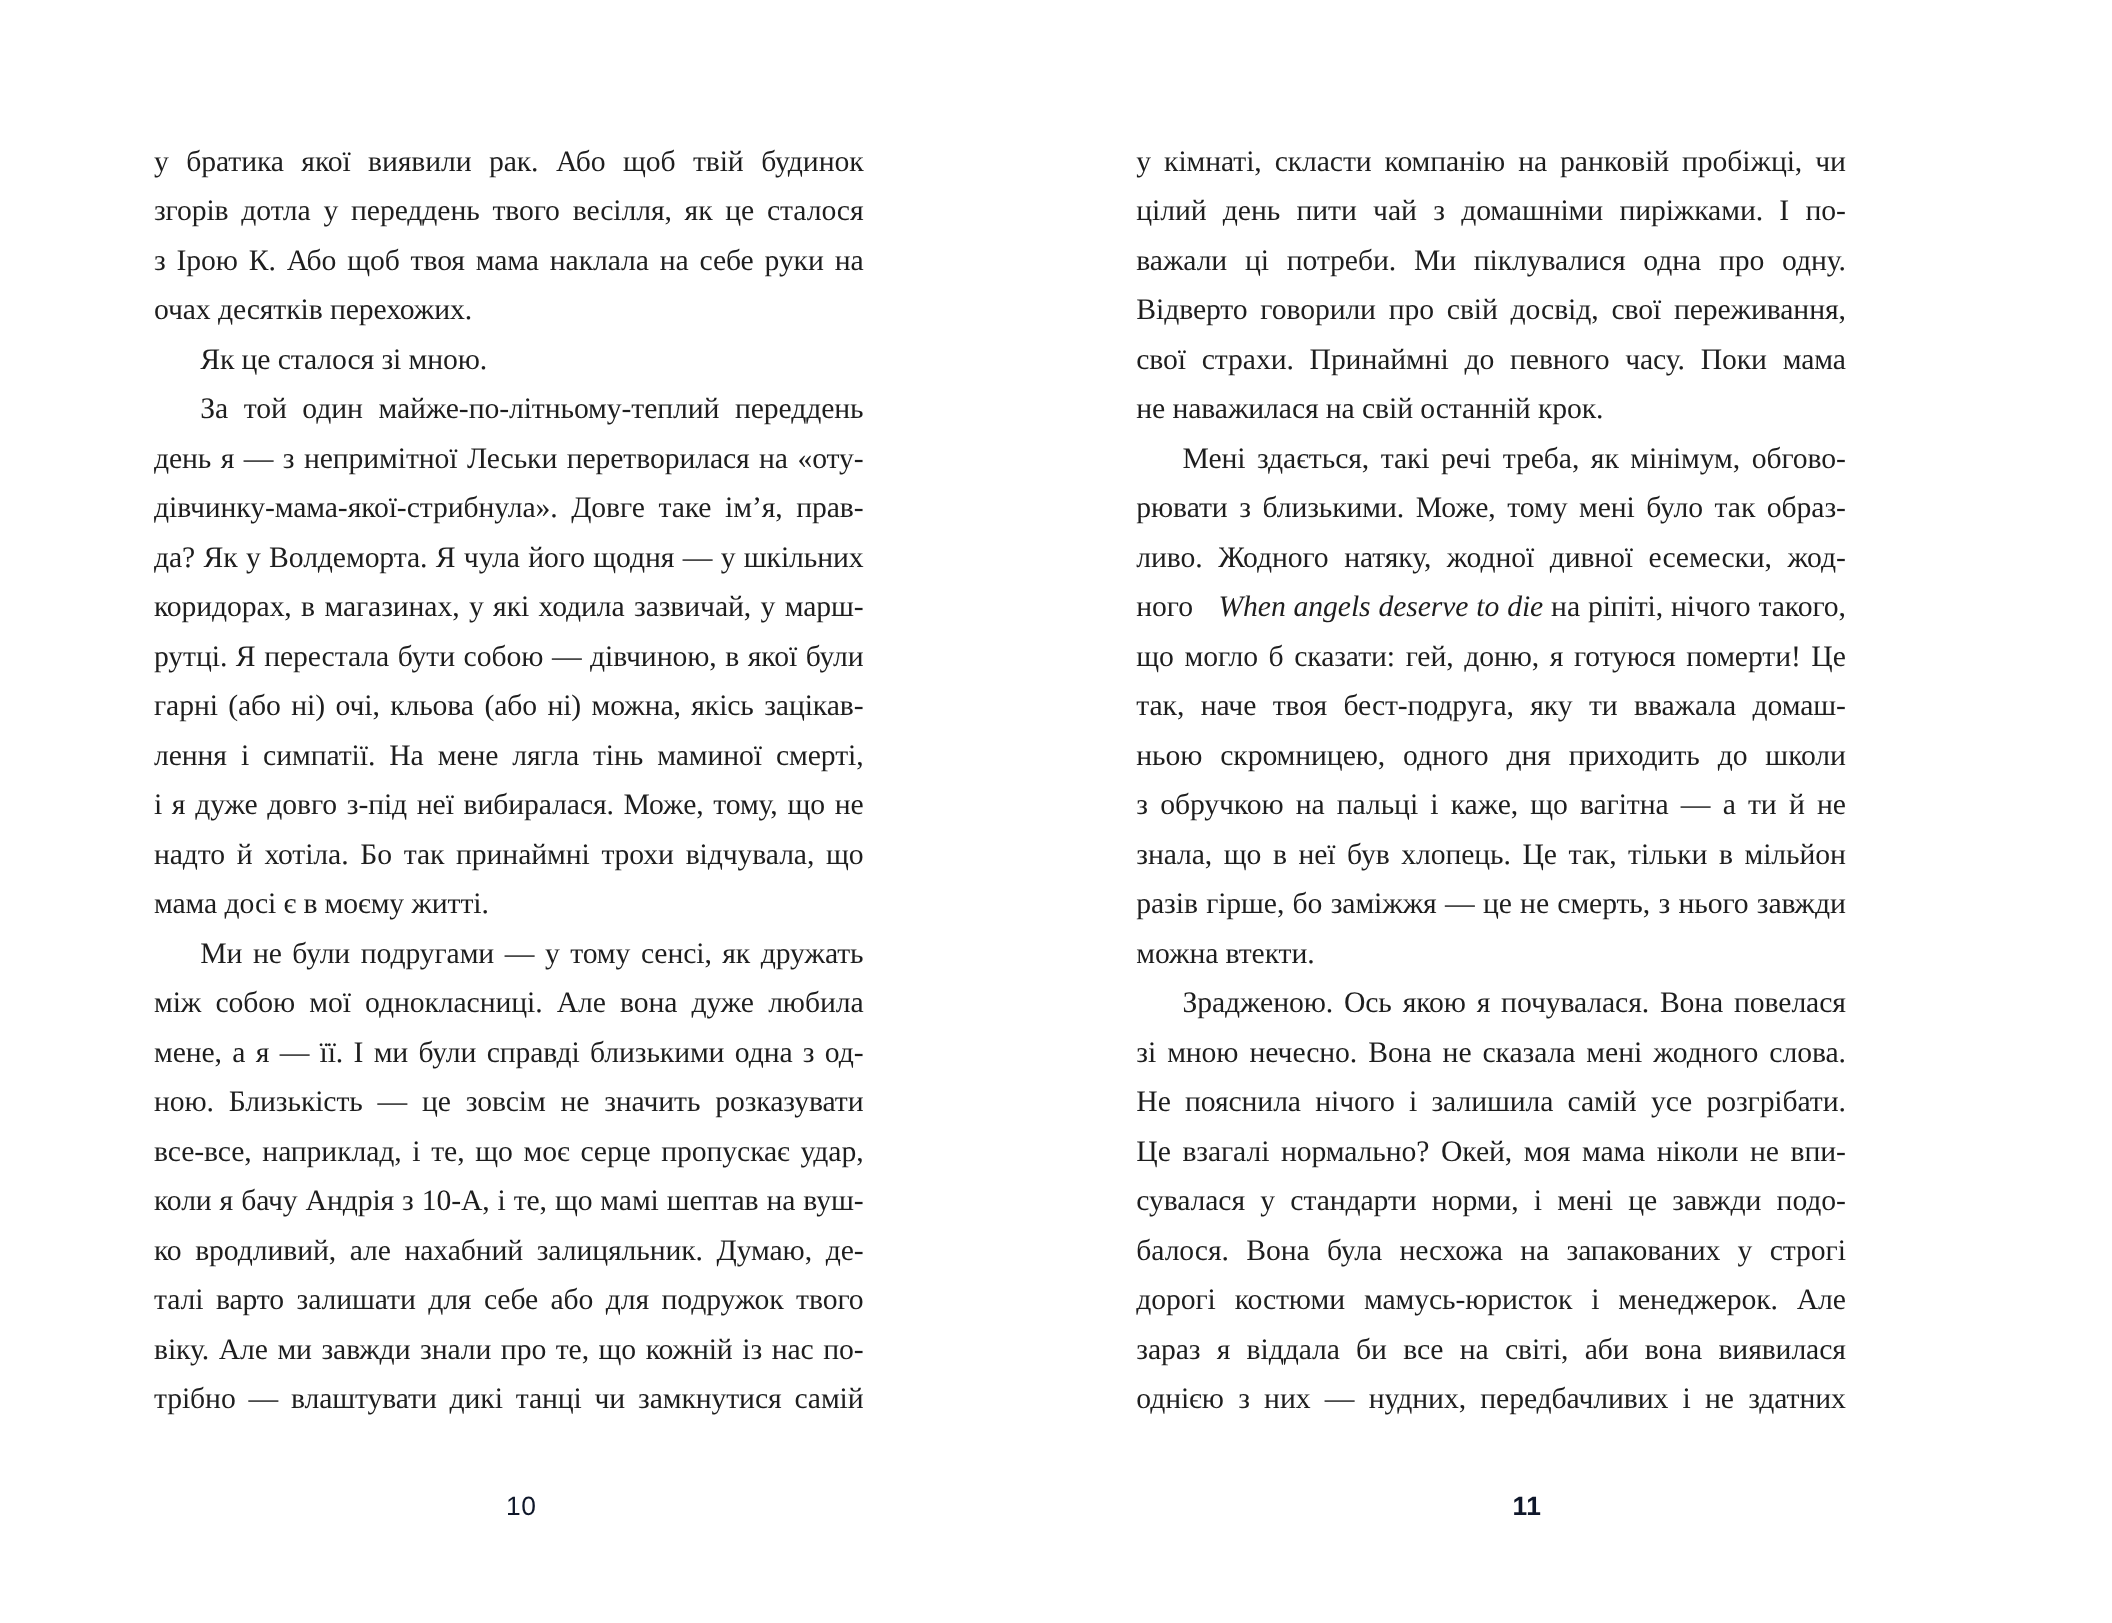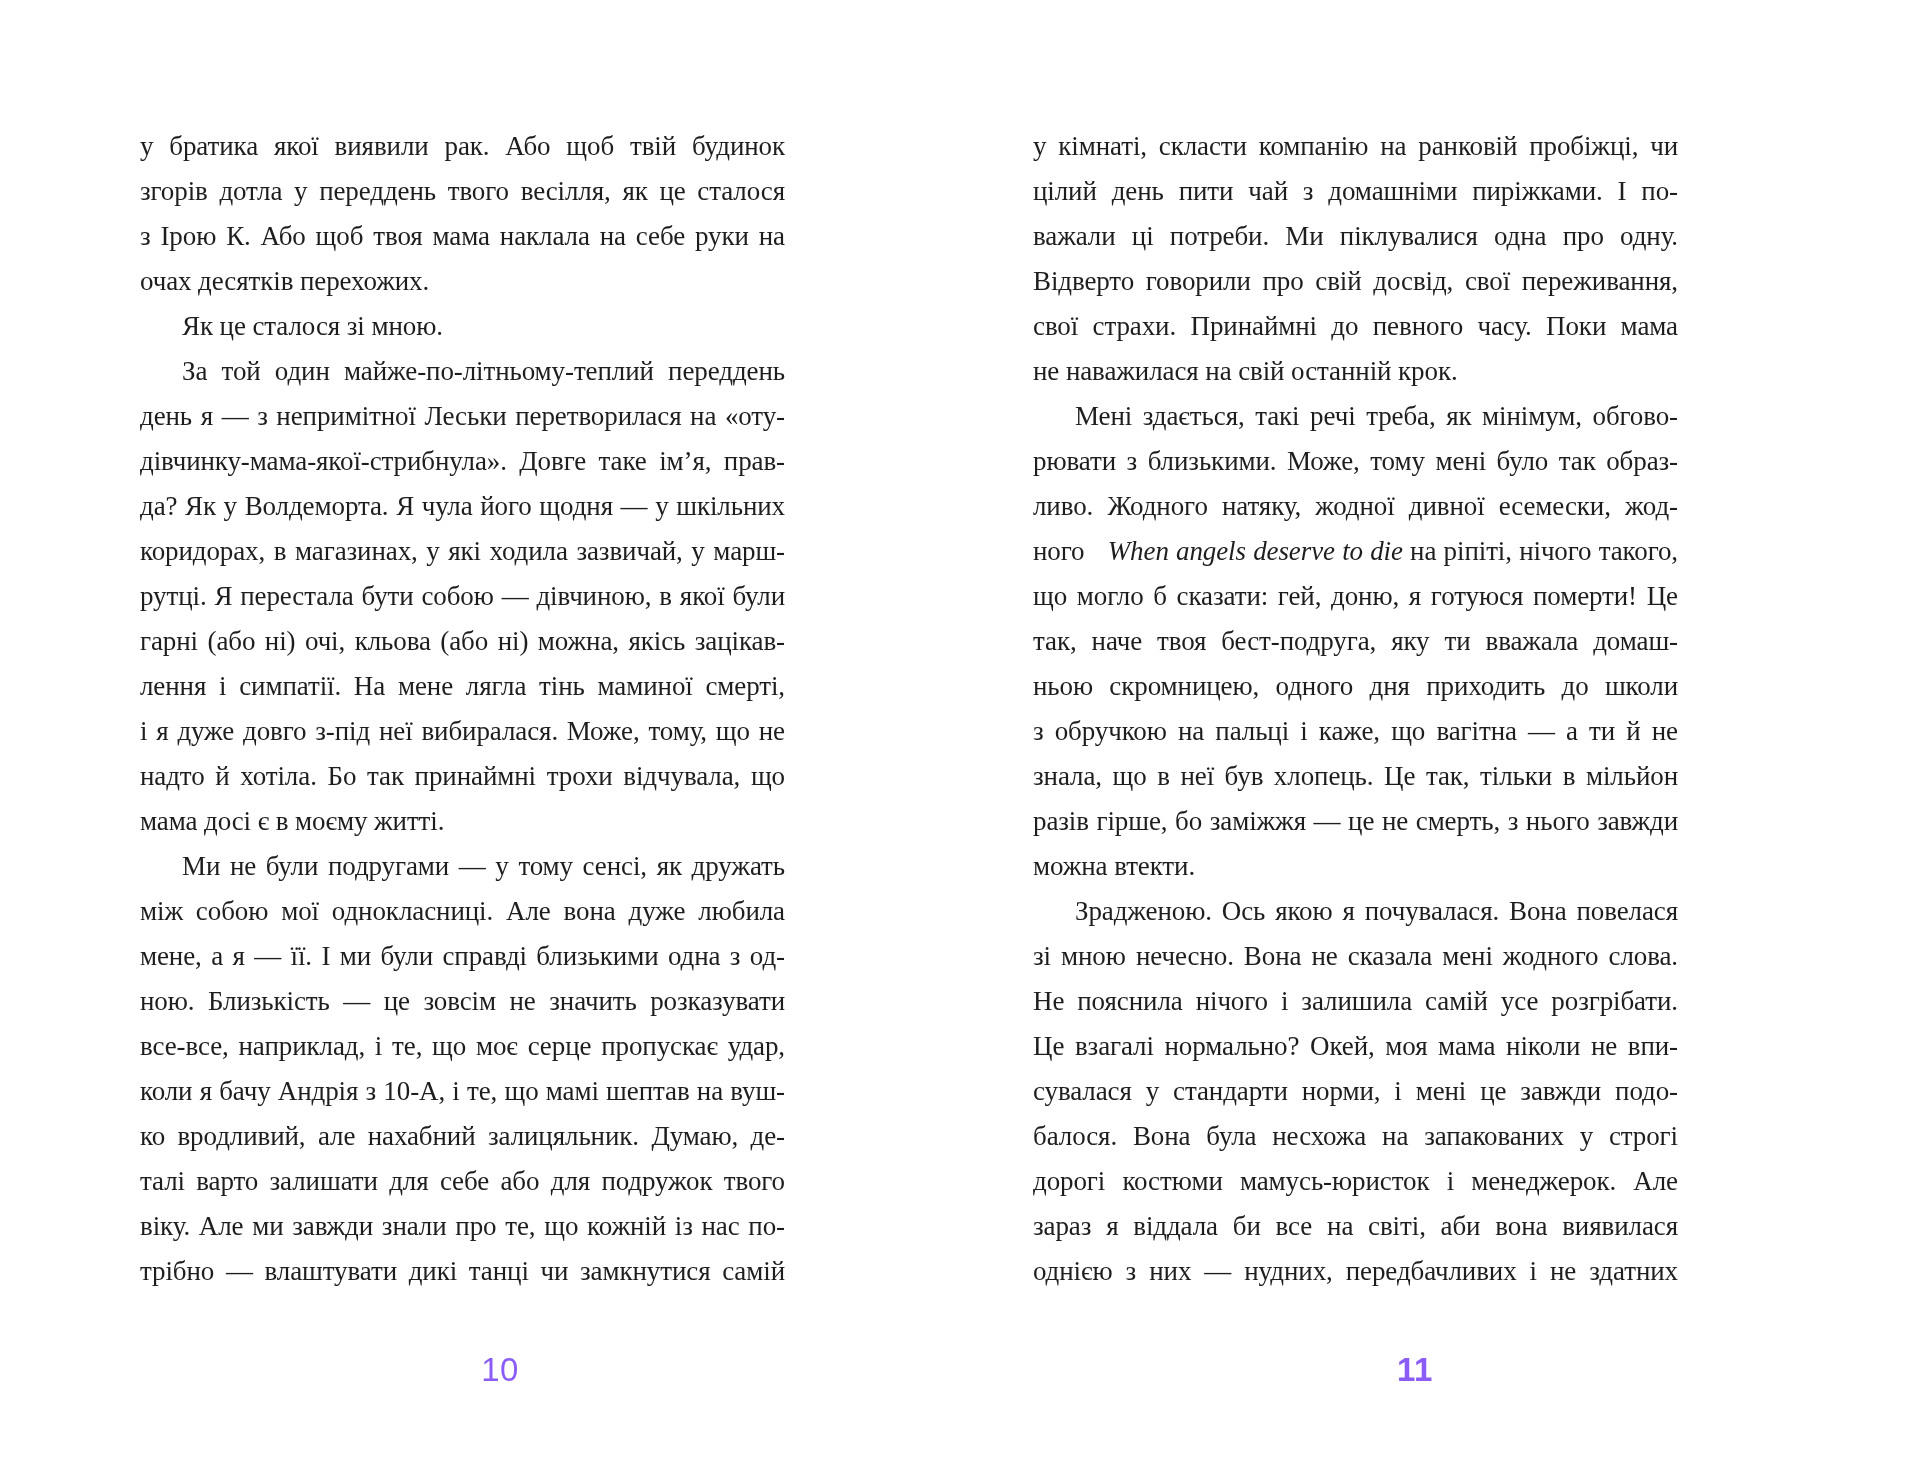--- a/index.html
+++ b/index.html
@@ -44,25 +44,24 @@
   .line.para-end {
     text-align: left;
     text-align-last: left;
   }
   .it { font-style: italic; margin-left: 16px; }
 
   .folio {
     position: absolute;
     width: 80px;
     top: 1356px;
-    text-align: center;
     font-family: "Liberation Sans", sans-serif;
-    font-size: 33px;
+    font-size: 24px;
     line-height: 28px;
-    color: #8b5cf6;
+    color: #0f172a;
     letter-spacing: 0.5px;
   }
   .page-left  .folio { left: 460px; }
   .page-right .folio { left: 415px; font-weight: bold; }
 </style>
 </head>
 <body>
 
 <div>
 

